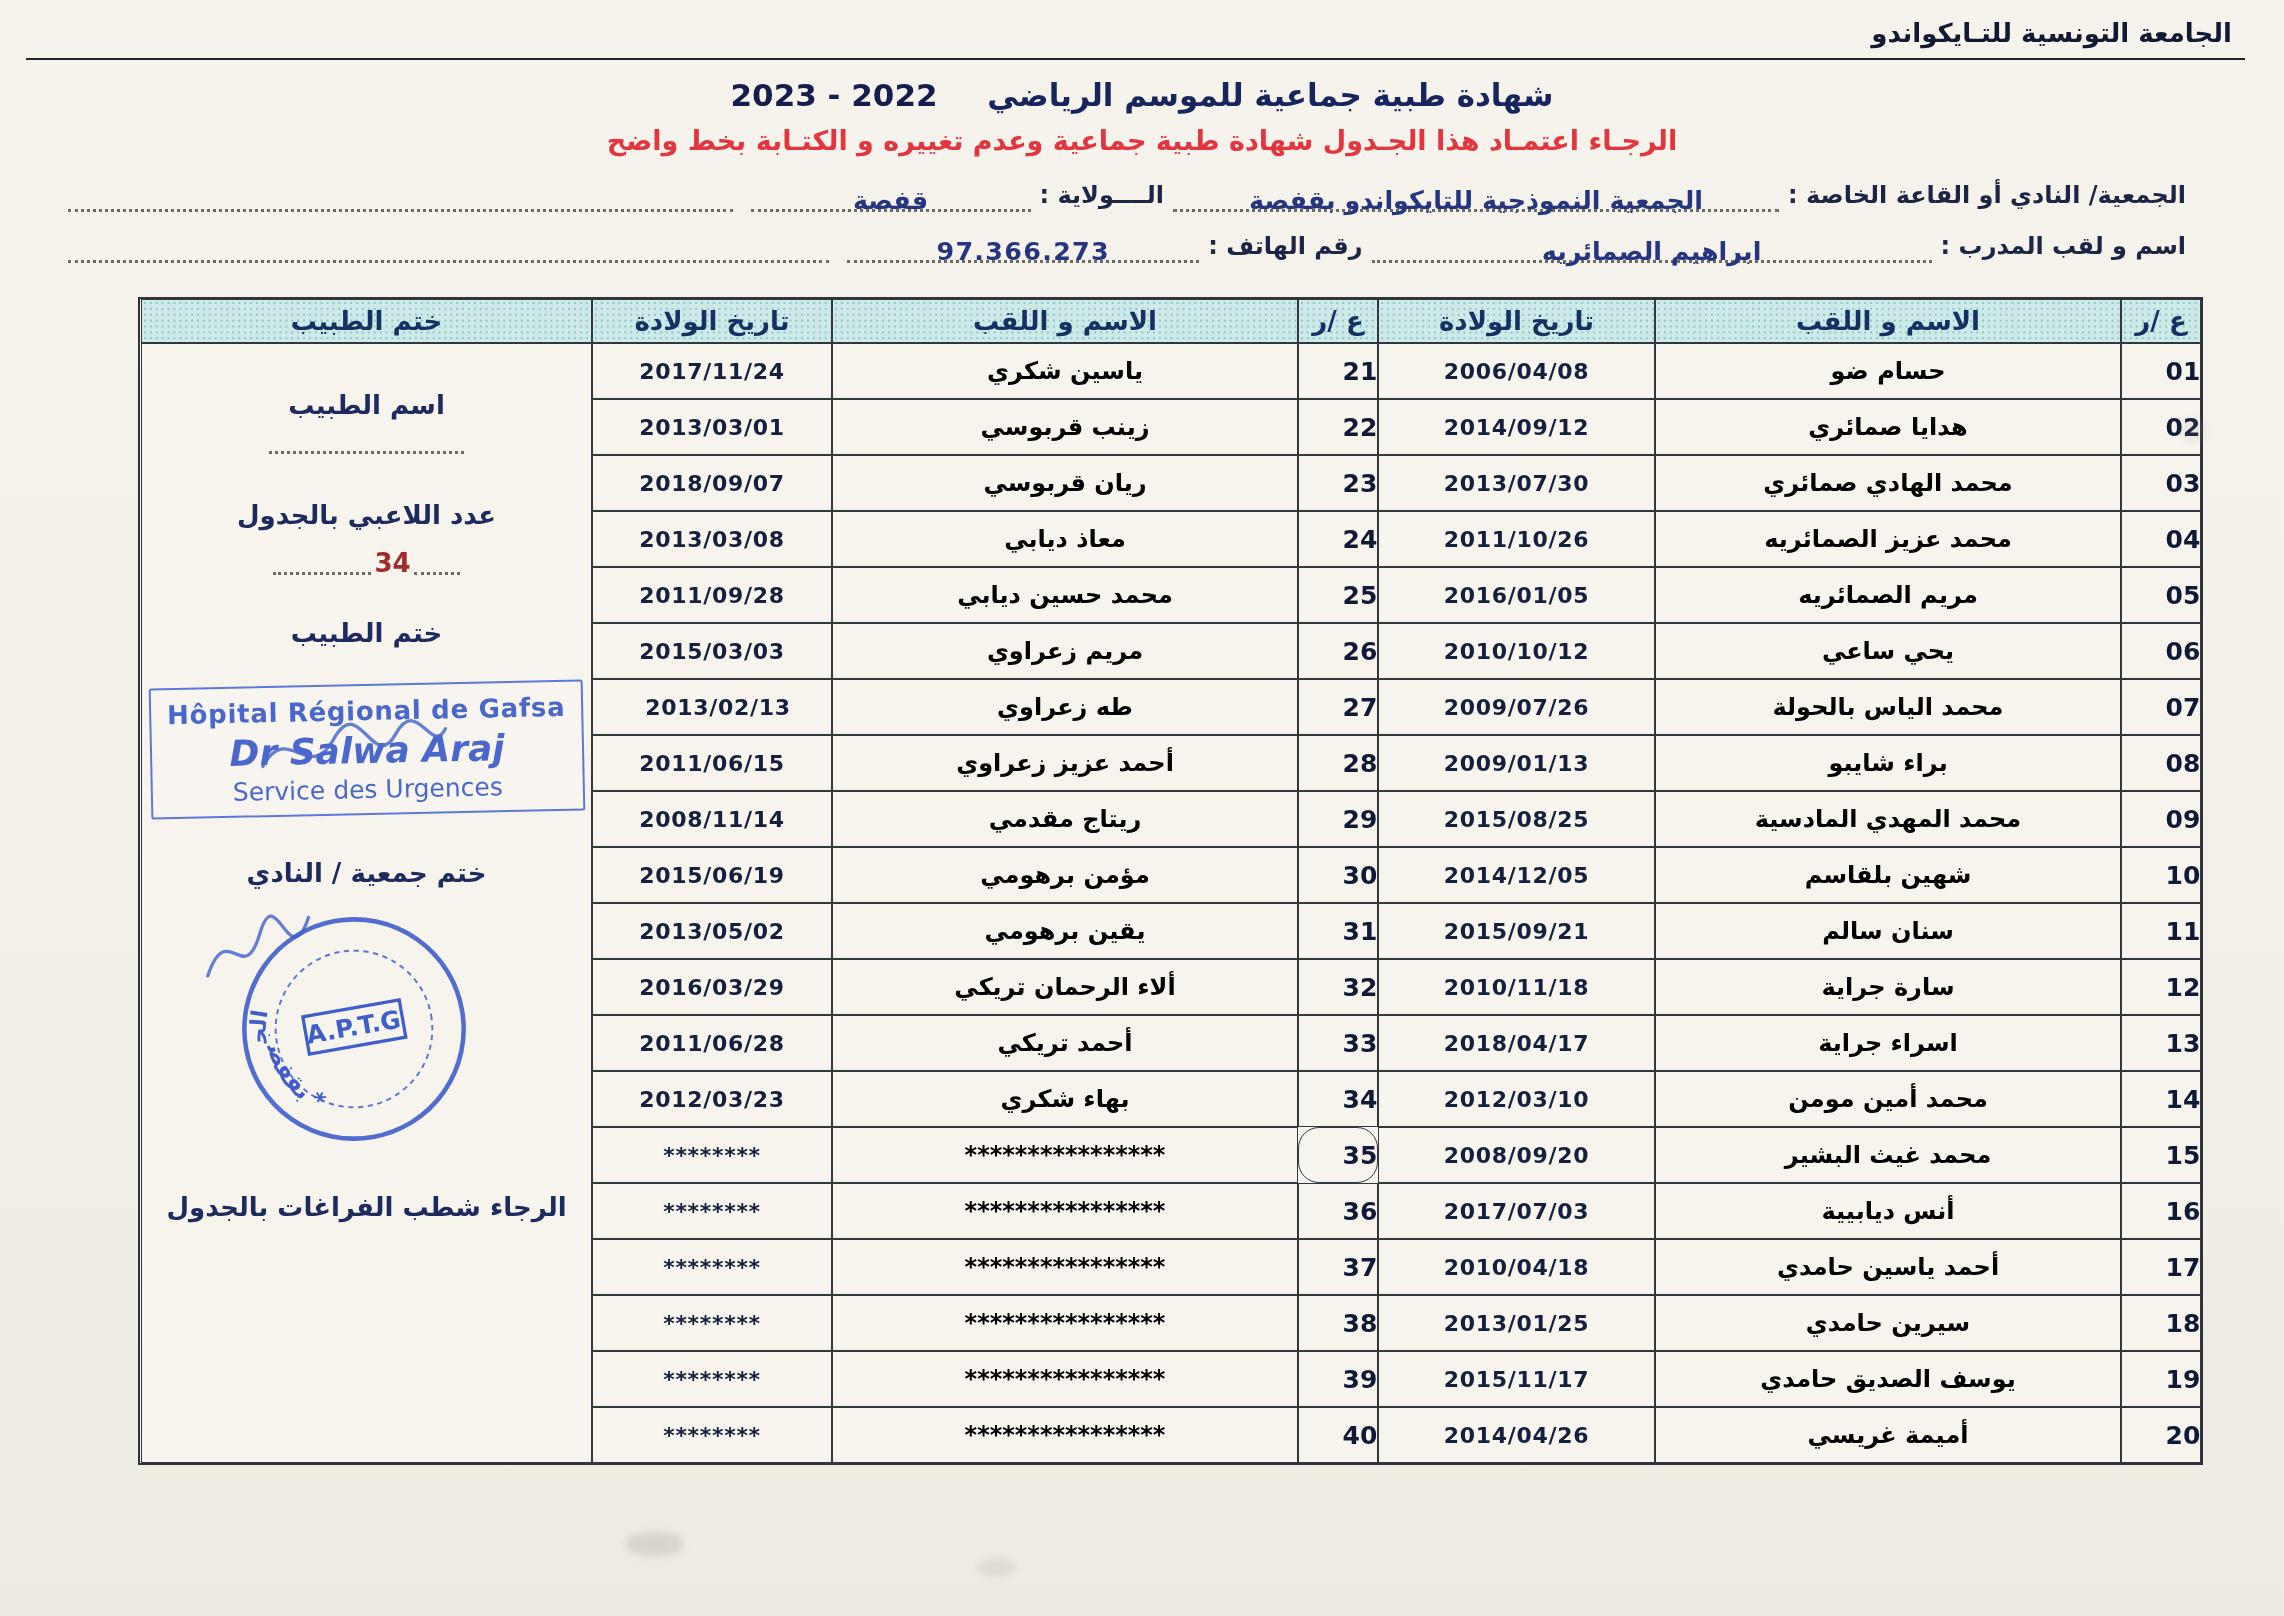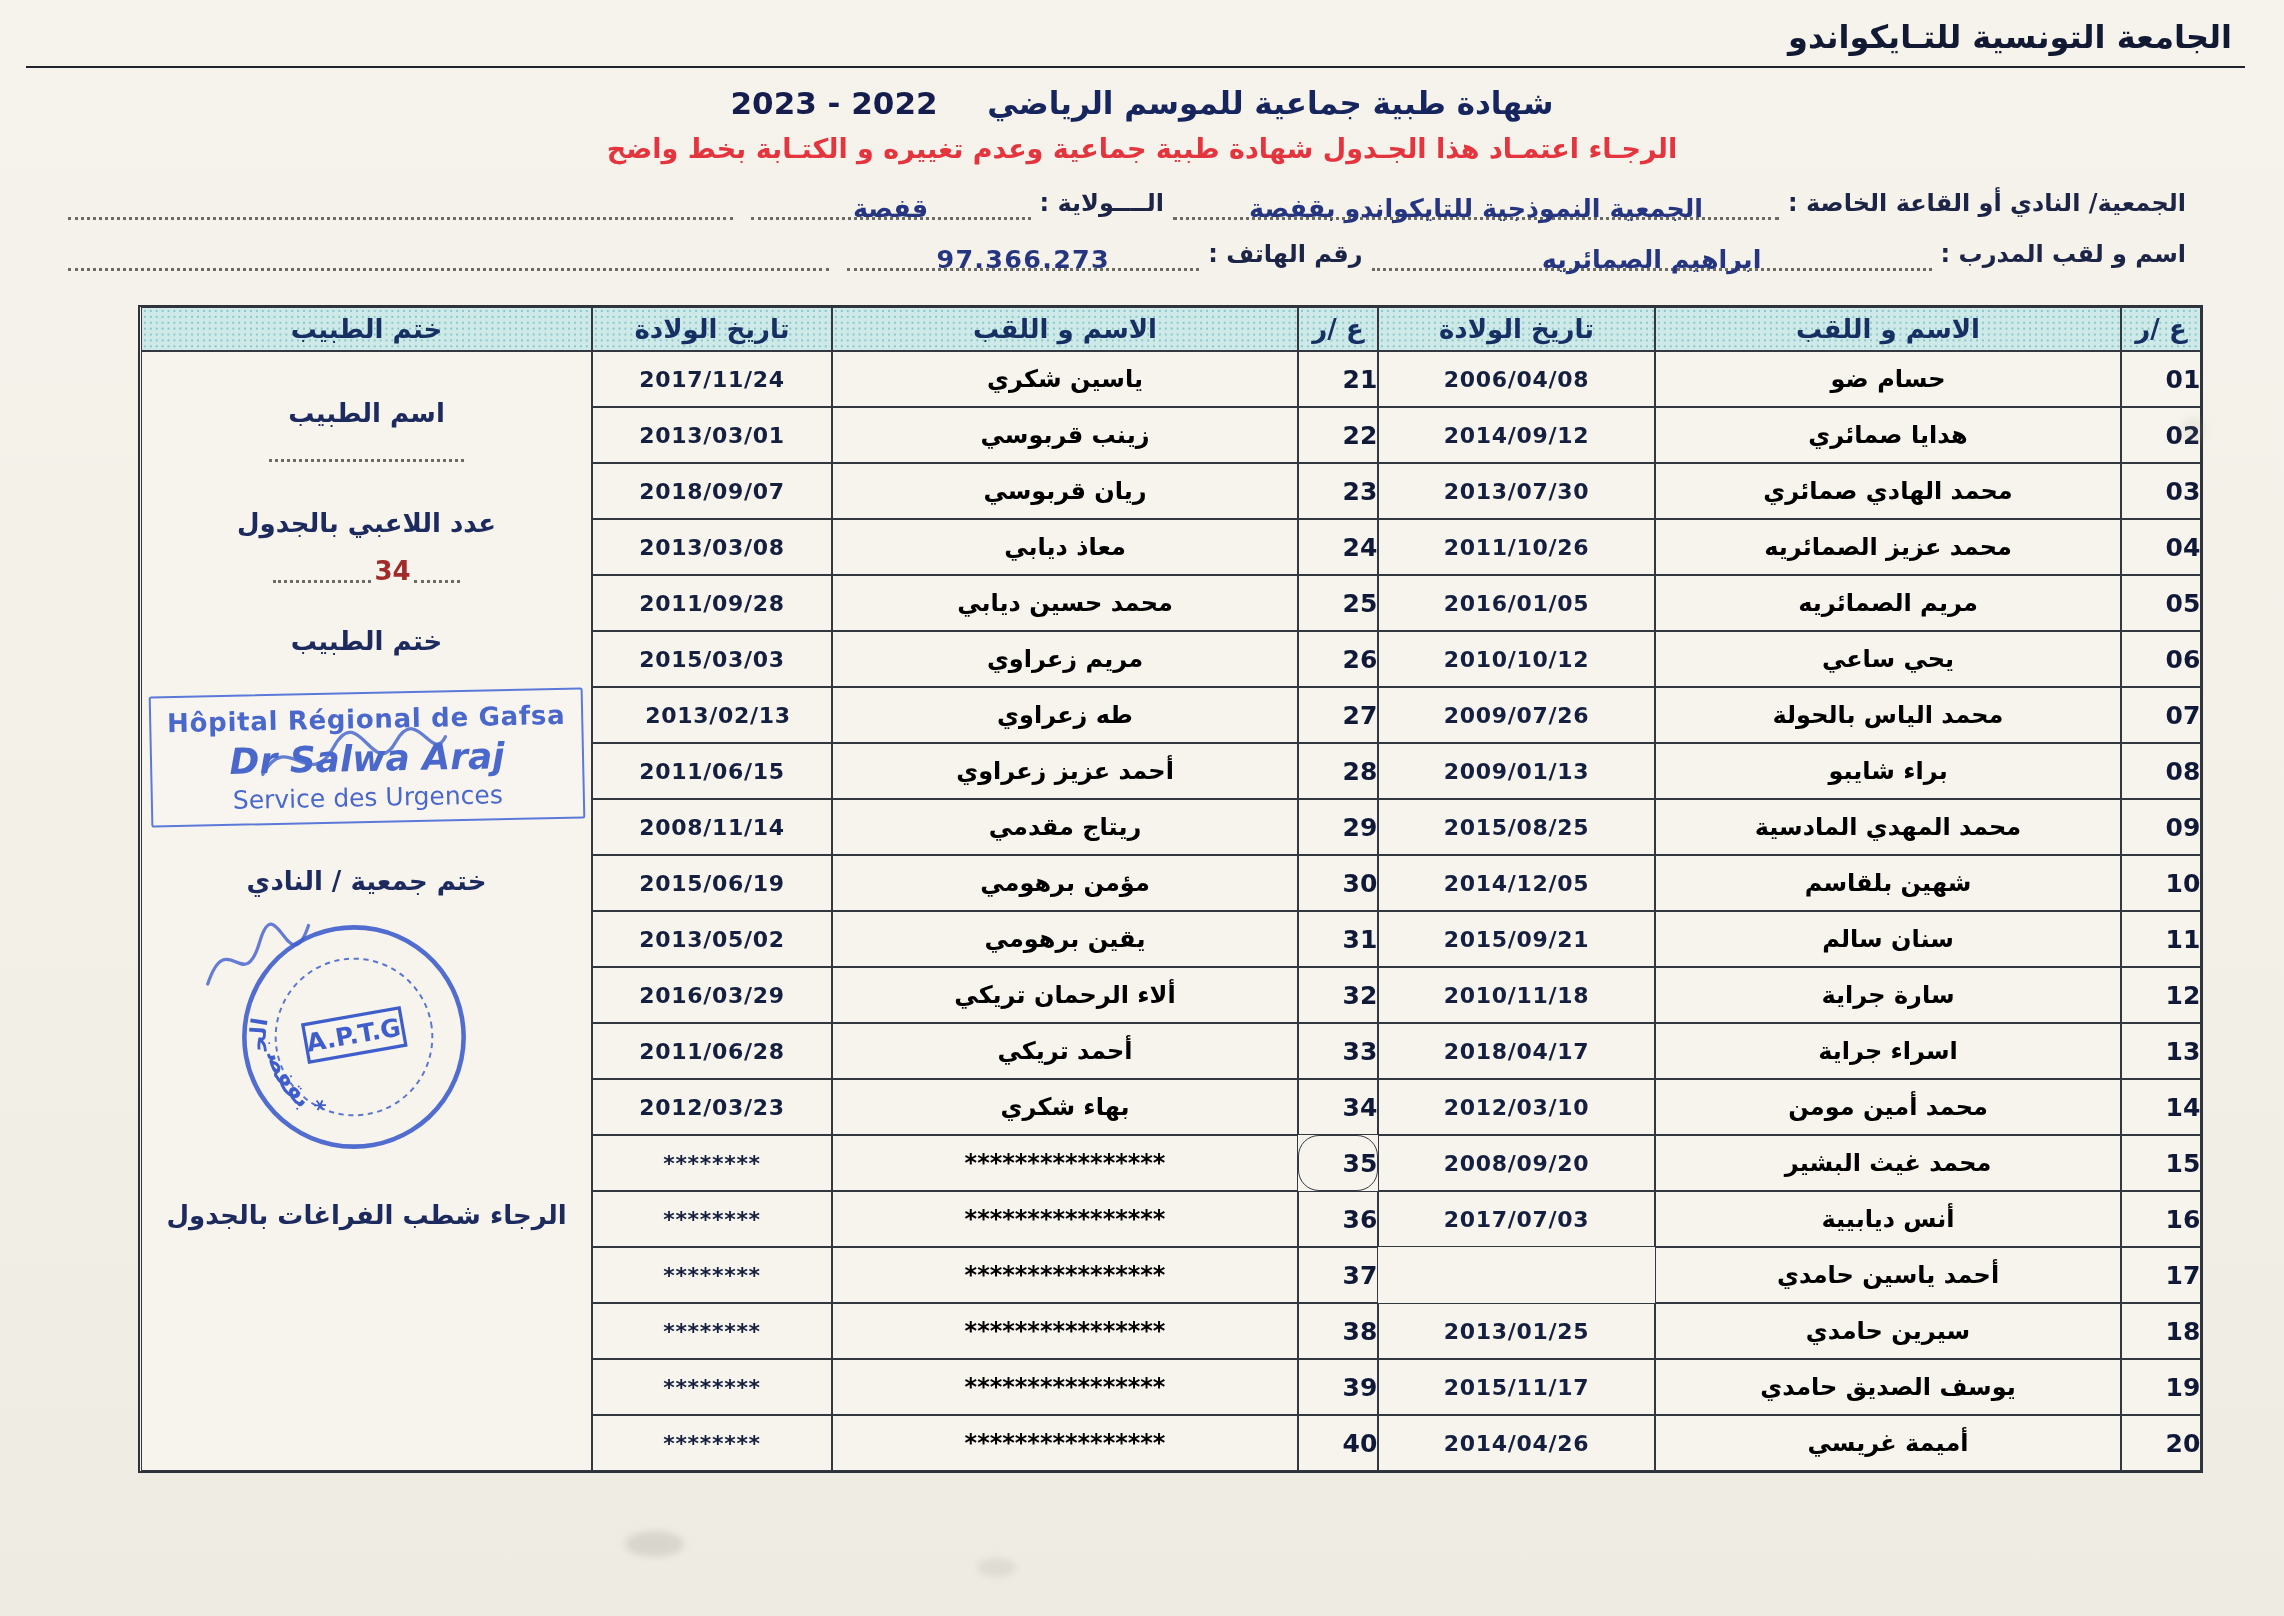--- a/index.html
+++ b/index.html
@@ -9,21 +9,21 @@
     font-family:"DejaVu Sans", sans-serif;
     direction:rtl;
     overflow:hidden;
     color:#1c2a6b;
     position:relative;
   }
   .sheet{position:relative;width:100%;height:100%;}
 
   
   .top-bar{padding:18px 52px 3.9px 52px;display:flex;justify-content:flex-start;}
-  .federation{font-size:32px;font-weight:bold;color:#121a33;}
+  .federation{font-size:26px;font-weight:bold;color:#121a33;}
   .rule{border:none;border-top:2.6px solid #20242e;margin:6.5px 39px 0 26px;}
 
   .title-line{margin-top:17px;text-align:center;font-size:31px;font-weight:bold;color:#17255e;}
   .title-line .season{margin-right:39px;letter-spacing:2.6px;color:#141d4d;}
   .notice{margin-top:11.7px;text-align:center;font-size:27px;font-weight:bold;color:#e4353f;}
 
   
   .form-area{margin:22px 98px 0 59px;}
   .form-line{display:flex;align-items:flex-end;font-size:24px;font-weight:bold;color:#1d2547;margin-top:17px;}
   .flabel{white-space:nowrap;padding-bottom:2.6px;}
@@ -237,20 +237,21 @@
       <div class="gcell name" style="grid-area: 15 / 2;">محمد أمين مومن</div>
       <div class="gcell date" style="grid-area: 15 / 3;">2012/03/10</div>
       <div class="gcell num" style="grid-area: 16 / 1;">15</div>
       <div class="gcell name" style="grid-area: 16 / 2;">محمد غيث البشير</div>
       <div class="gcell date" style="grid-area: 16 / 3;">2008/09/20</div>
       <div class="gcell num" style="grid-area: 17 / 1;">16</div>
       <div class="gcell name" style="grid-area: 17 / 2;">أنس ديابيية</div>
       <div class="gcell date" style="grid-area: 17 / 3;">2017/07/03</div>
       <div class="gcell num" style="grid-area: 18 / 1;">17</div>
       <div class="gcell name" style="grid-area: 18 / 2;">أحمد ياسين حامدي</div>
+      <div class="gcell date" style="grid-area: 18 / 3;">2010/04/18</div>
       <div class="gcell num" style="grid-area: 19 / 1;">18</div>
       <div class="gcell name" style="grid-area: 19 / 2;">سيرين حامدي</div>
       <div class="gcell date" style="grid-area: 19 / 3;">2013/01/25</div>
       <div class="gcell num" style="grid-area: 20 / 1;">19</div>
       <div class="gcell name" style="grid-area: 20 / 2;">يوسف الصديق حامدي</div>
       <div class="gcell date" style="grid-area: 20 / 3;">2015/11/17</div>
       <div class="gcell num" style="grid-area: 21 / 1;">20</div>
       <div class="gcell name" style="grid-area: 21 / 2;">أميمة غريسي</div>
       <div class="gcell date" style="grid-area: 21 / 3;">2014/04/26</div>
       <div class="gcell num" style="grid-area: 2 / 4;">21</div>

